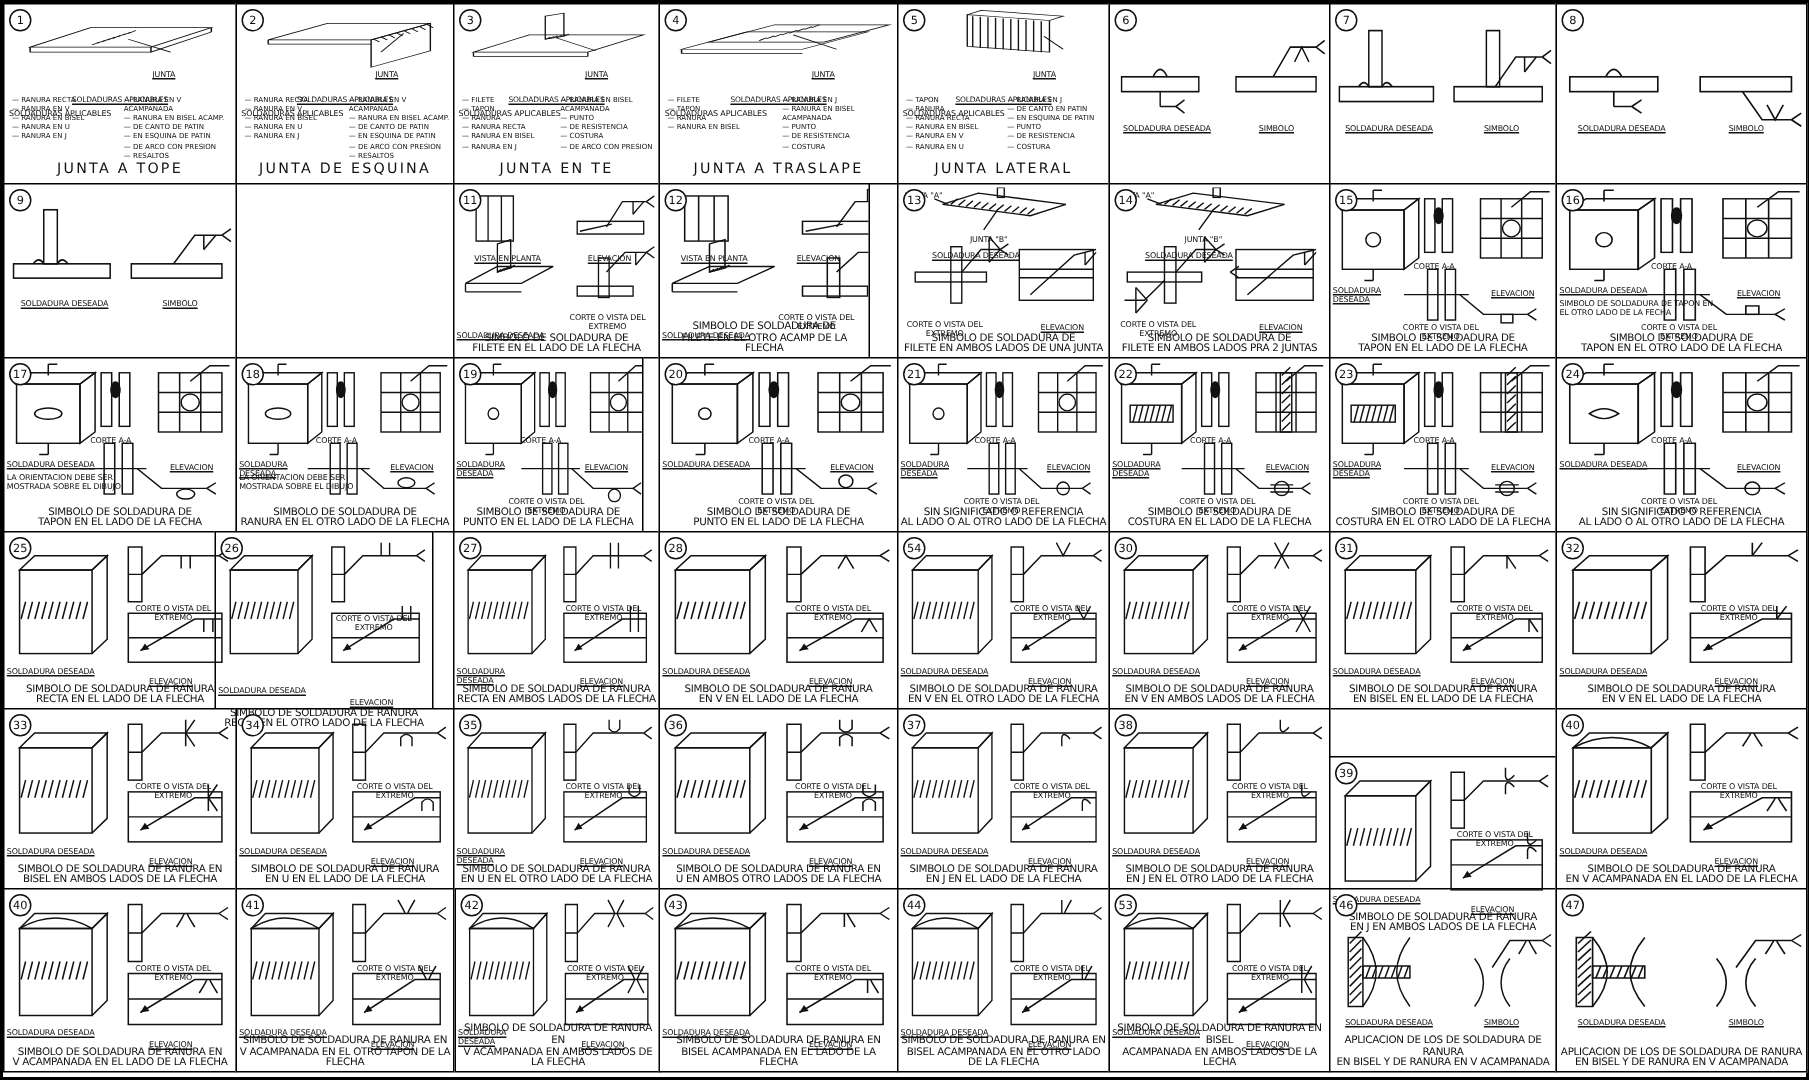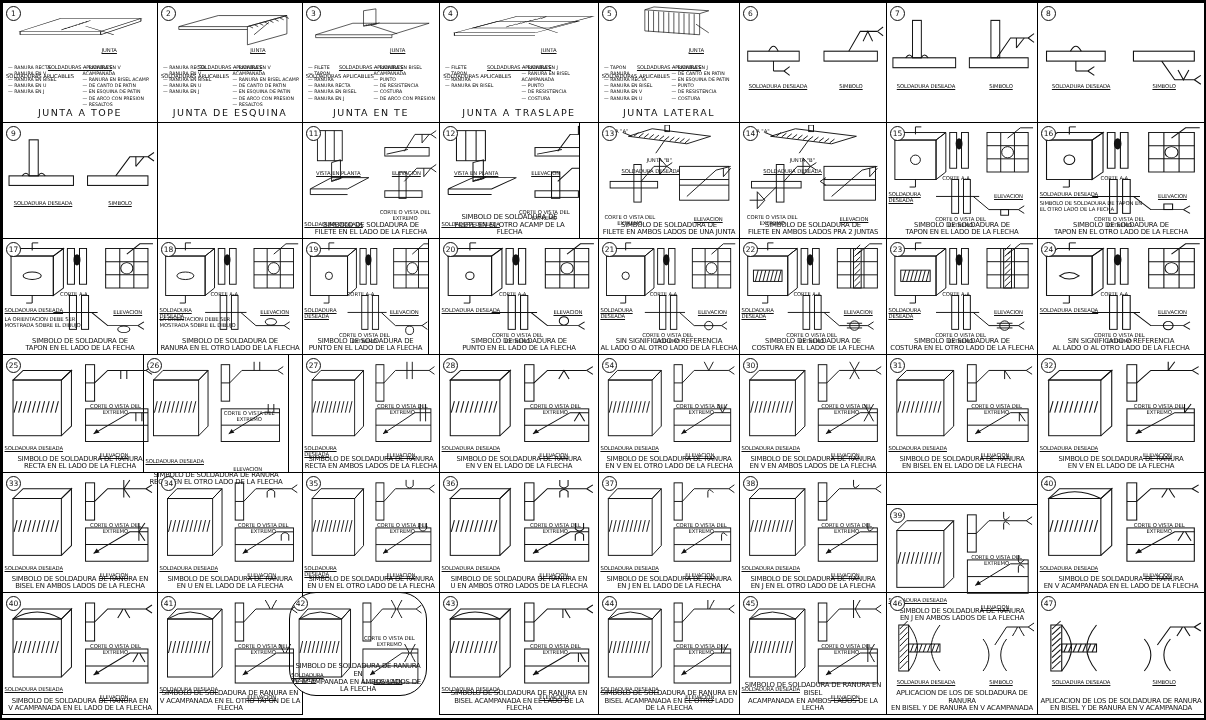--- a/index.html
+++ b/index.html
@@ -1641,21 +1641,21 @@
         </g>
       </svg>
       <div class="lbl" style="left: 50%; top: 42%; width: 46%; text-align: center;">CORTE O VISTA DEL EXTREMO</div>
       <div class="lbl u" style="left: 1%; top: 78%; width: 42%; text-align: left;">SOLDADURA DESEADA</div>
       <div class="lbl u" style="left: 50%; top: 84%; width: 44%; text-align: center;">ELEVACION</div>
       <div class="cap">
         <div>SIMBOLO DE SOLDADURA DE RANURA EN</div>
         <div>V ACAMPANADA EN EL OTRO TAPON DE LA FLECHA</div>
       </div>
     </div>
-    <div class="cell" style="left: 287px; top: 590px; width: 138px; height: 104px; border-radius: 27px;">
+    <div class="cell" style="left: 301px; top: 590px; width: 138px; height: 123px;">
       <div class="num">42</div>
       <svg class="sk" viewBox="0 0 150 100" preserveAspectRatio="none" width="133" height="100">
         <g stroke="#111" fill="none" stroke-width="1">
           <rect x="8" y="24" width="48" height="58"></rect>
           <path d="M8,24 L18,14 L66,14 L56,24 Z"></path>
           <path d="M56,24 L66,14 L66,72 L56,82"></path>
           <line x1="9" y1="58" x2="12" y2="46"></line>
           <line x1="13.555555555555555" y1="58" x2="16.555555555555557" y2="46"></line>
           <line x1="18.11111111111111" y1="58" x2="21.11111111111111" y2="46"></line>
           <line x1="22.666666666666664" y1="58" x2="25.666666666666664" y2="46"></line>
@@ -1769,21 +1769,21 @@
       </svg>
       <div class="lbl" style="left: 50%; top: 42%; width: 46%; text-align: center;">CORTE O VISTA DEL EXTREMO</div>
       <div class="lbl u" style="left: 1%; top: 78%; width: 42%; text-align: left;">SOLDADURA DESEADA</div>
       <div class="lbl u" style="left: 50%; top: 84%; width: 44%; text-align: center;">ELEVACION</div>
       <div class="cap">
         <div>SIMBOLO DE SOLDADURA DE RANURA EN</div>
         <div>BISEL ACAMPANADA EN EL OTRO LADO DE LA FLECHA</div>
       </div>
     </div>
     <div class="cell" style="left: 737px; top: 590px; width: 148px; height: 123px;">
-      <div class="num">45</div>
+      <div class="num">53</div>
       <svg class="sk" viewBox="0 0 150 100" preserveAspectRatio="none" width="143" height="100">
         <g stroke="#111" fill="none" stroke-width="1">
           <rect x="8" y="24" width="48" height="58"></rect>
           <path d="M8,24 L18,14 L66,14 L56,24 Z"></path>
           <path d="M56,24 L66,14 L66,72 L56,82"></path>
           <line x1="9" y1="58" x2="12" y2="46"></line>
           <line x1="13.555555555555555" y1="58" x2="16.555555555555557" y2="46"></line>
           <line x1="18.11111111111111" y1="58" x2="21.11111111111111" y2="46"></line>
           <line x1="22.666666666666664" y1="58" x2="25.666666666666664" y2="46"></line>
           <line x1="27.22222222222222" y1="58" x2="30.22222222222222" y2="46"></line>

